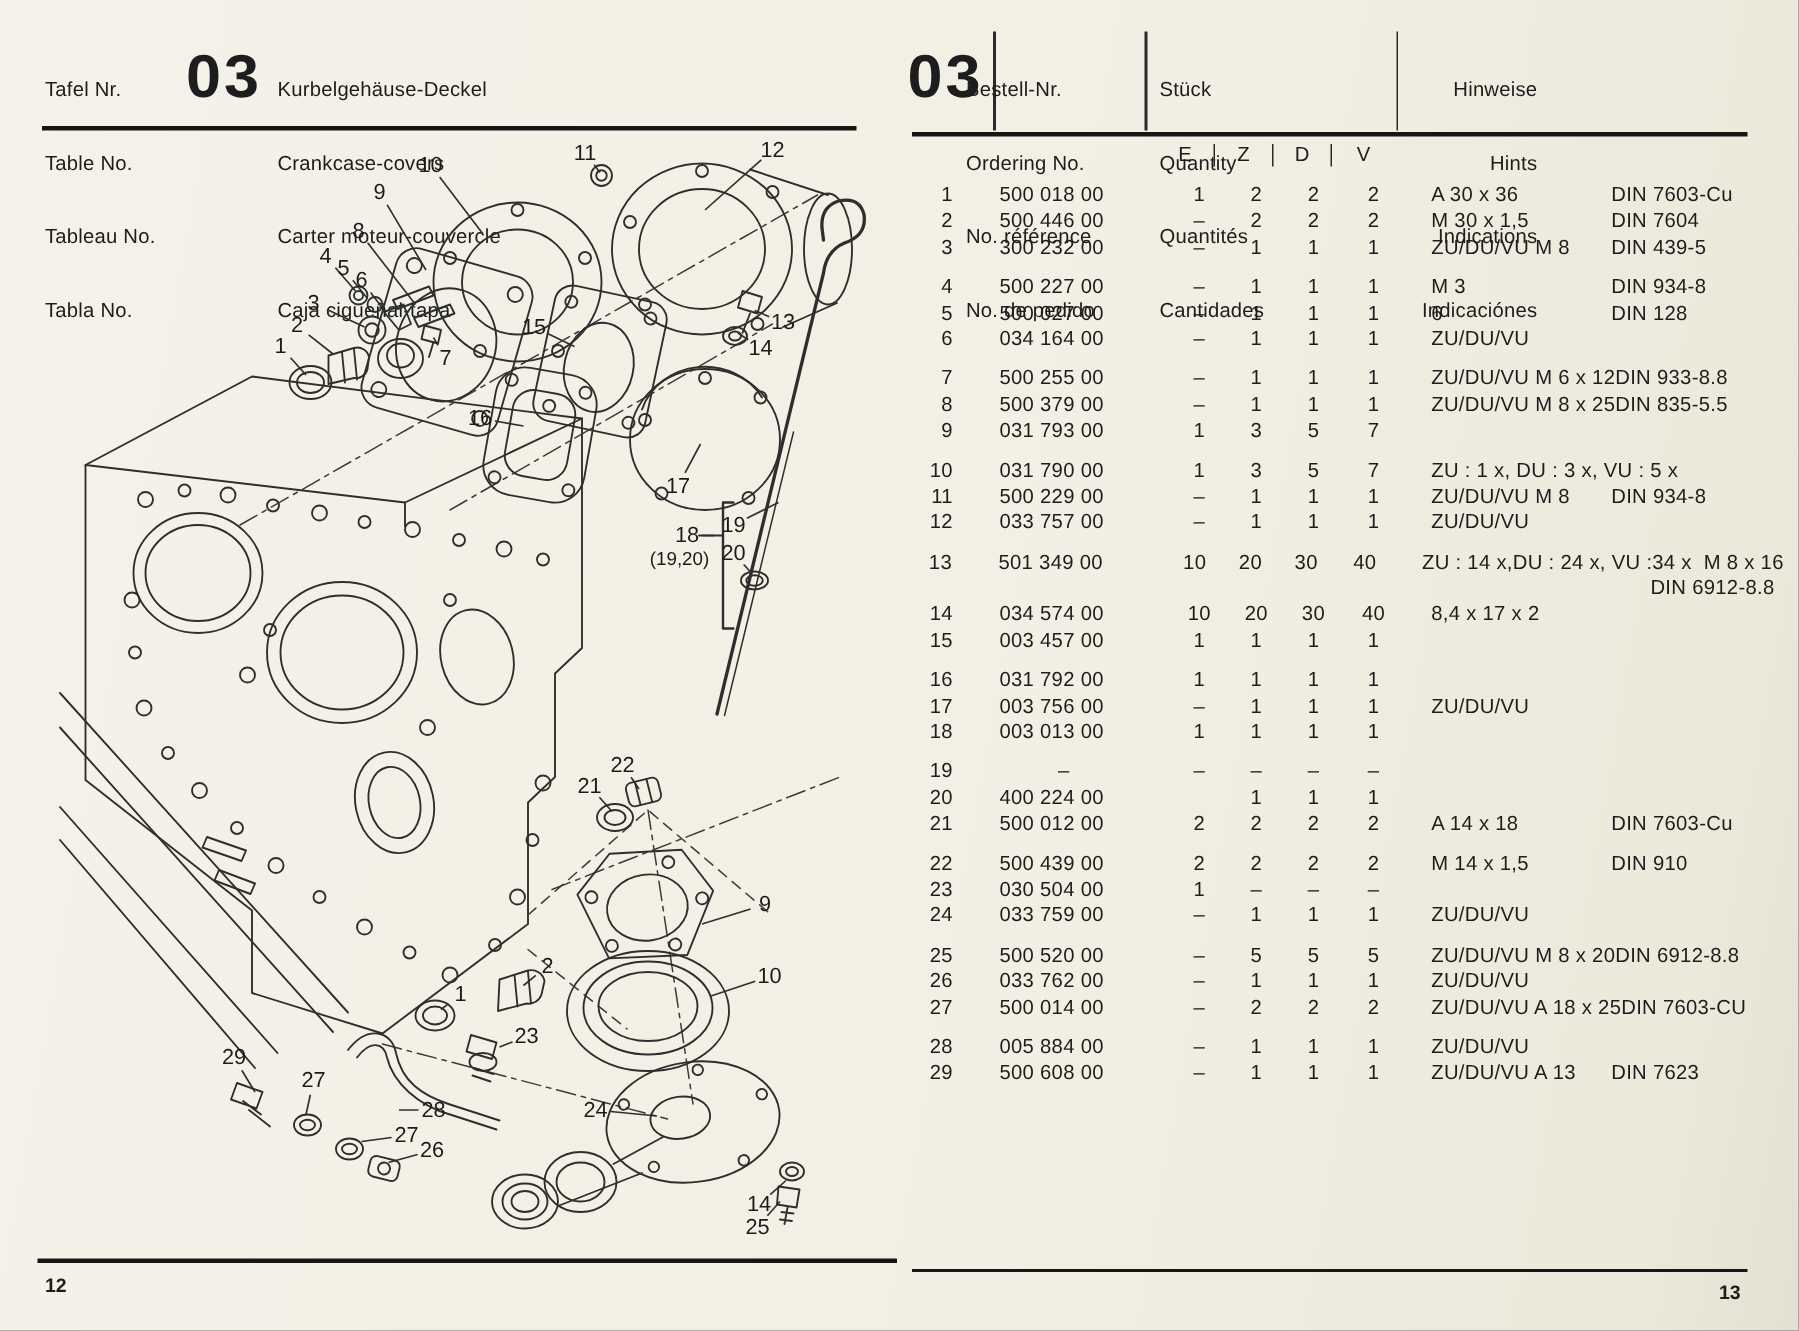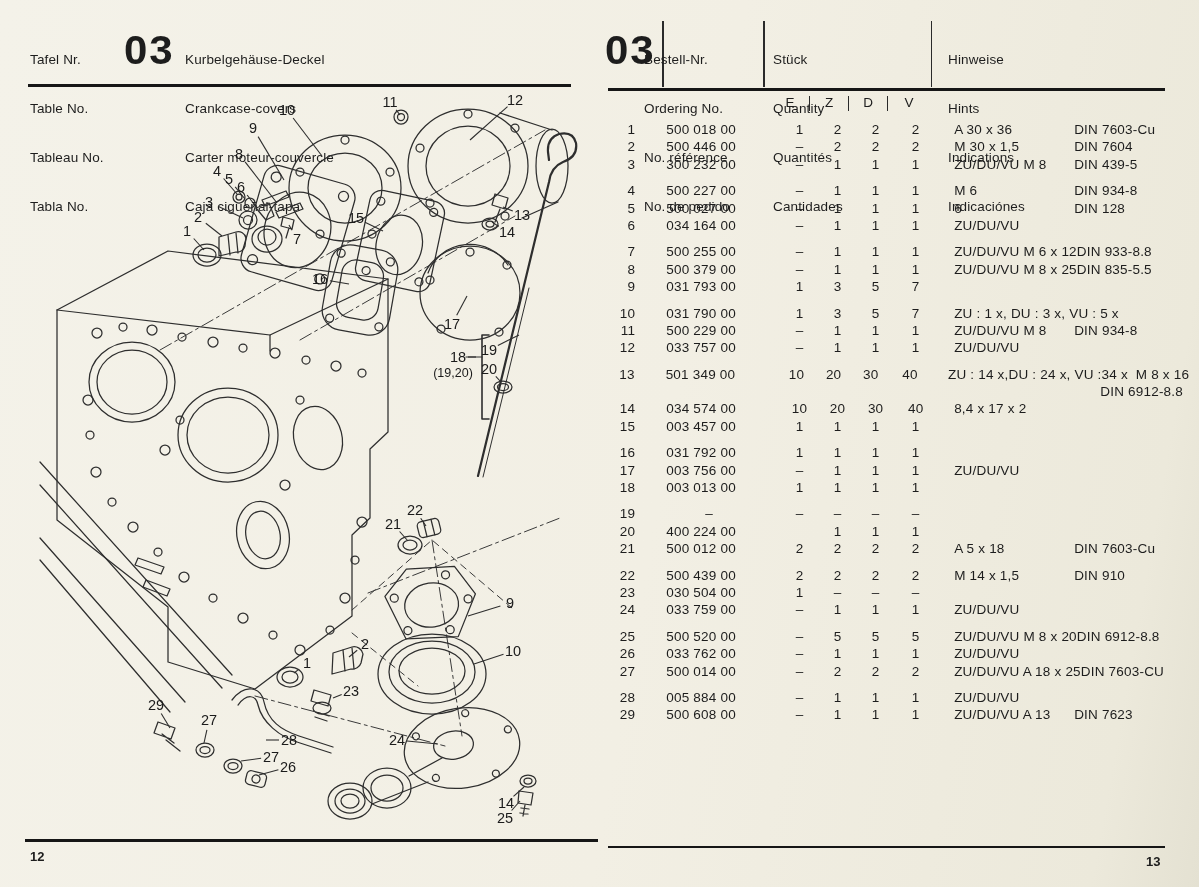--- a/index.html
+++ b/index.html
@@ -359,21 +359,21 @@
       <span>No. de pedido</span>
     </div>
     <div class="vline" style="left:763px;top:21px;height:66px;"></div>
     <div class="abs hdr-small" style="left:773px;top:19px;">
       <span>Stück</span>
       <span>Quantity</span>
       <span>Quantités</span>
       <span>Cantidades</span>
     </div>
     <div class="vline" style="left:931px;top:21px;height:66px;width:1.2px;"></div>
-    <div class="abs hdr-small" style="left:948px;top:19px;">
+    <div class="abs hdr-small" style="left:948px;top:19px;text-align:right;">
       <span>Hinweise</span>
       <span>Hints</span>
       <span>Indications</span>
       <span>Indicaciónes</span>
     </div>
     <div class="rule" style="left:608px;top:88px;width:557px;height:2.8px;"></div>
 
     <div class="ezdv" style="left:771px;top:95px;">E</div>
     <div class="vline" style="left:809px;top:96px;height:15px;width:1.3px;"></div>
     <div class="ezdv" style="left:810px;top:95px;">Z</div>
@@ -410,21 +410,21 @@
           <span class="c-q q4">1</span>
           <span class="c-hint"><span class="hname">ZU/DU/VU M 8</span><span class="hdin">DIN 439-5</span></span>
         </div>
         <div class="prow gap">
           <span class="c-pos">4</span>
           <span class="c-no">500 227 00</span>
           <span class="c-q q1">–</span>
           <span class="c-q q2">1</span>
           <span class="c-q q3">1</span>
           <span class="c-q q4">1</span>
-          <span class="c-hint"><span class="hname">M 6</span><span class="hdin">DIN 934-8</span></span>
+          <span class="c-hint"><span class="hname">M 3</span><span class="hdin">DIN 934-8</span></span>
         </div>
         <div class="prow">
           <span class="c-pos">5</span>
           <span class="c-no">500 027 00</span>
           <span class="c-q q1">–</span>
           <span class="c-q q2">1</span>
           <span class="c-q q3">1</span>
           <span class="c-q q4">1</span>
           <span class="c-hint"><span class="hname">6</span><span class="hdin">DIN 128</span></span>
         </div>
@@ -566,21 +566,21 @@
           <span class="c-q q4">1</span>
           <span class="c-hint"><span class="hname"></span></span>
         </div>
         <div class="prow">
           <span class="c-pos">21</span>
           <span class="c-no">500 012 00</span>
           <span class="c-q q1">2</span>
           <span class="c-q q2">2</span>
           <span class="c-q q3">2</span>
           <span class="c-q q4">2</span>
-          <span class="c-hint"><span class="hname">A 5 x 18</span><span class="hdin">DIN 7603-Cu</span></span>
+          <span class="c-hint"><span class="hname">A 14 x 18</span><span class="hdin">DIN 7603-Cu</span></span>
         </div>
         <div class="prow gap">
           <span class="c-pos">22</span>
           <span class="c-no">500 439 00</span>
           <span class="c-q q1">2</span>
           <span class="c-q q2">2</span>
           <span class="c-q q3">2</span>
           <span class="c-q q4">2</span>
           <span class="c-hint"><span class="hname">M 14 x 1,5</span><span class="hdin">DIN 910</span></span>
         </div>

